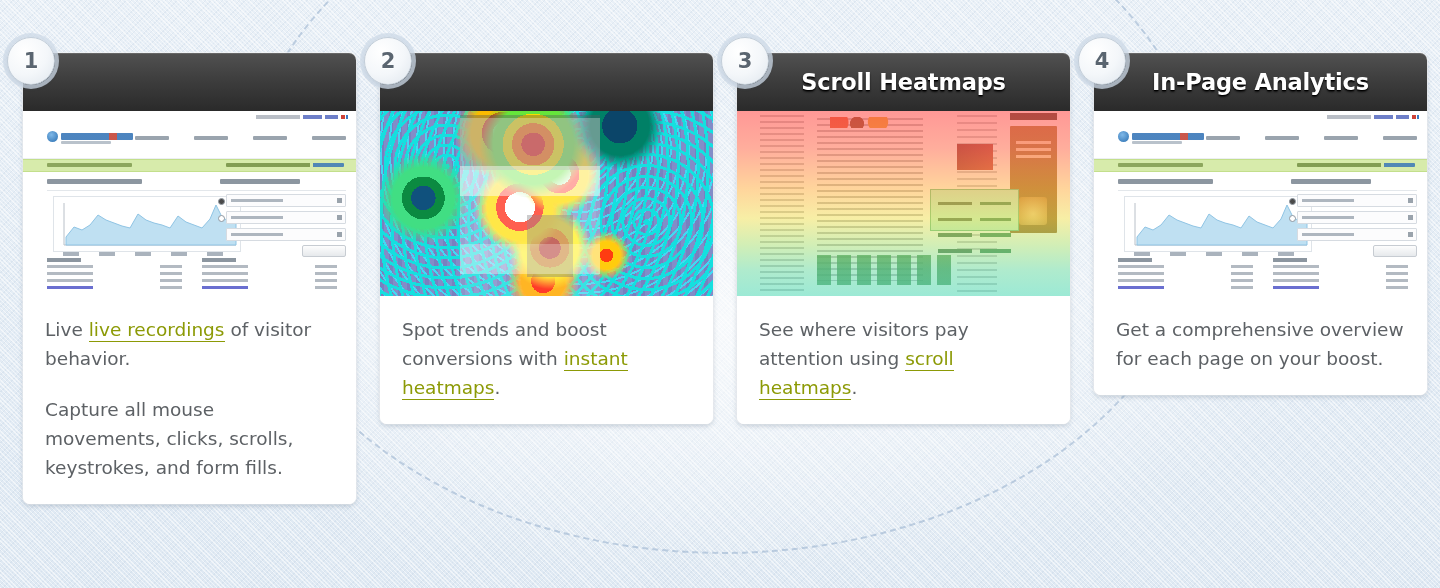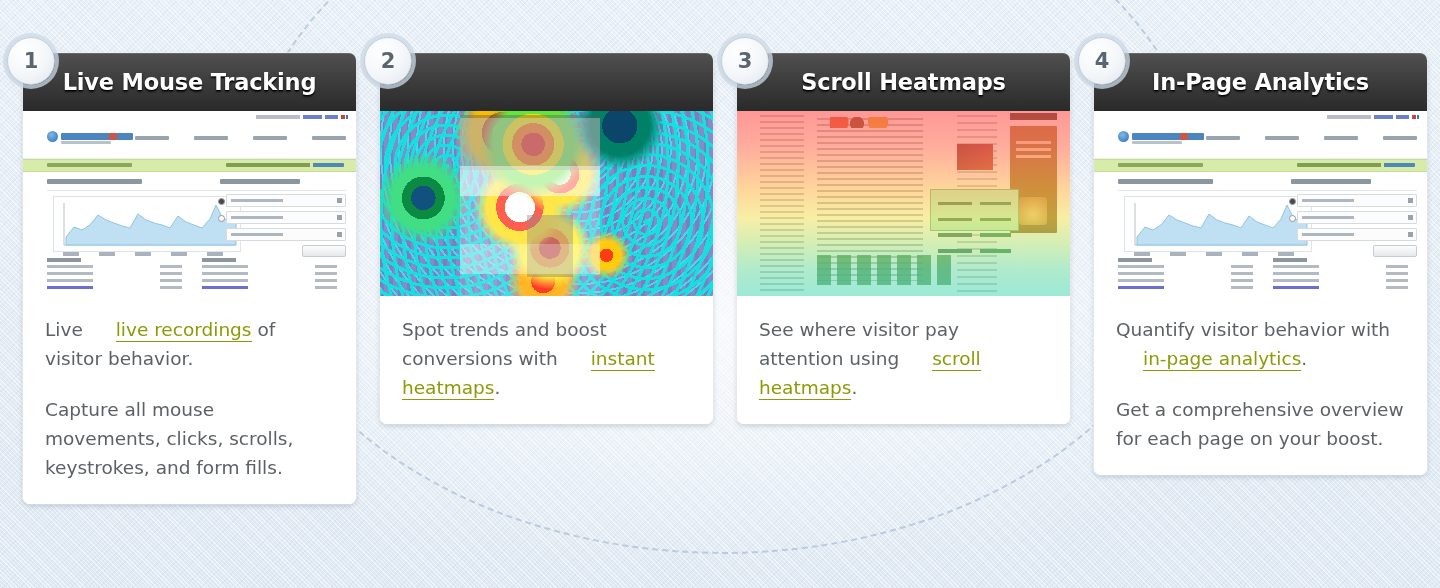--- a/index.html
+++ b/index.html
@@ -247,37 +247,35 @@
     color:#5d6165;
     font-size:18.5px;
     line-height:29px;
   }
   .card-body p:last-child{margin-bottom:0;}
   .card-body a{
     color:#8c9a06;
     text-decoration:none;
     border-bottom:1px solid #8c9a06;
     padding-bottom:1px;
-    margin-left:27px;
   }
 </style>
 </head>
 <body>
 
 <div id="bg-texture"></div>
 <div id="bg-glow"></div>
 <div id="bg-ellipse"></div>
 
 <div id="cards">
     <div class="card">
     <div class="card-header">
       <div class="badge">
         <span>1</span>
       </div>
-      <div class="card-title">Live Mouse Tracking</div>
     </div>
     <div class="thumb">
 
   <div class="dash">
     <div class="topbar">
             <div class="tiny"></div>
           </div>
     <div class="navrow">
       <div class="logo">
         <div class="mark"></div>
@@ -415,21 +413,21 @@
     <div class="tooltip">
             <i></i>
             <i></i>
             <i></i>
             <i></i>
           </div>
     <div class="grad"></div>
   </div>
     </div>
     <div class="card-body">
-      <p><span>See where visitor pay attention using </span><a href="#">scroll heatmaps</a><span>.</span></p>
+      <p><span>See where visitors pay attention using </span><a href="#">scroll heatmaps</a><span>.</span></p>
     </div>
     </div>
     <div class="card">
     <div class="card-header">
       <div class="badge">
         <span>4</span>
       </div>
       <div class="card-title">In-Page Analytics</div>
     </div>
     <div class="thumb">
@@ -521,17 +519,16 @@
           <div class="line link">
                   <span class="a"></span>
                   <span class="b"></span>
                 </div>
         </div>
       </div>
     </div>
   </div>
     </div>
     <div class="card-body">
-      <p><span>Quantify visitor behavior with </span><a href="#">in-page analytics</a><span>.</span></p>
         <p><span>Get a comprehensive overview for each page on your boost.</span></p>
     </div>
     </div>
   </div>
 
 </body></html>

